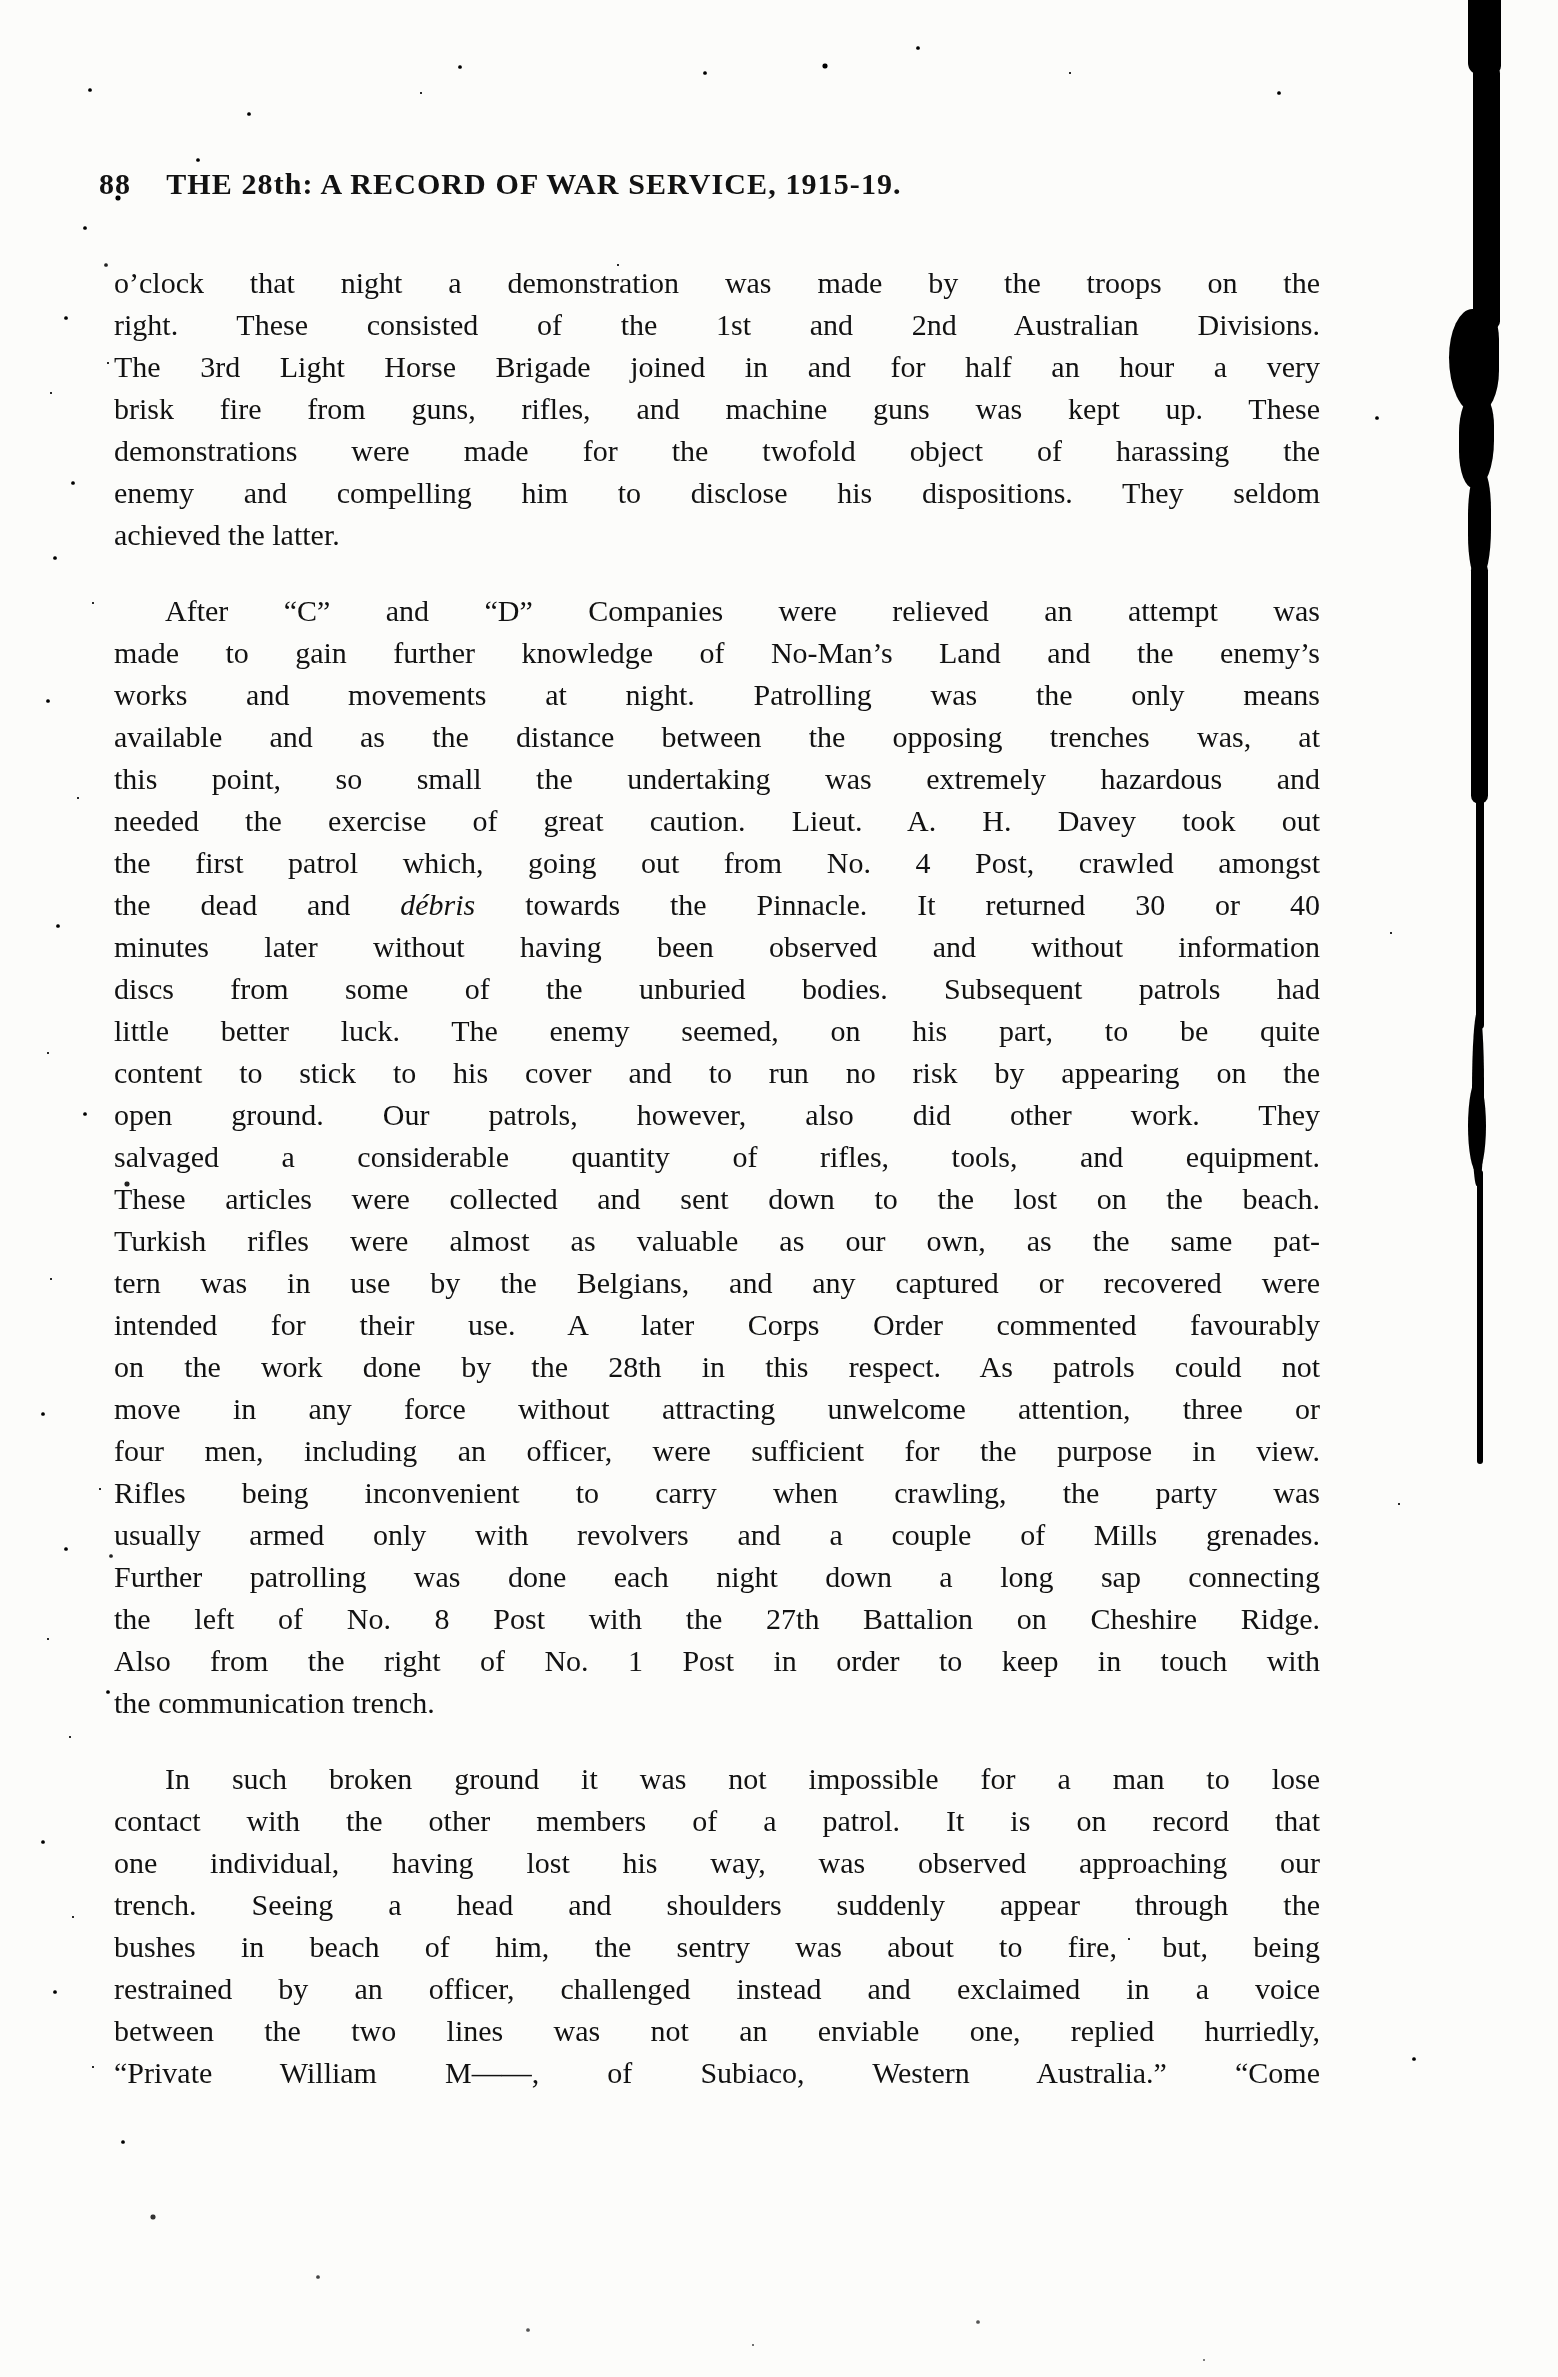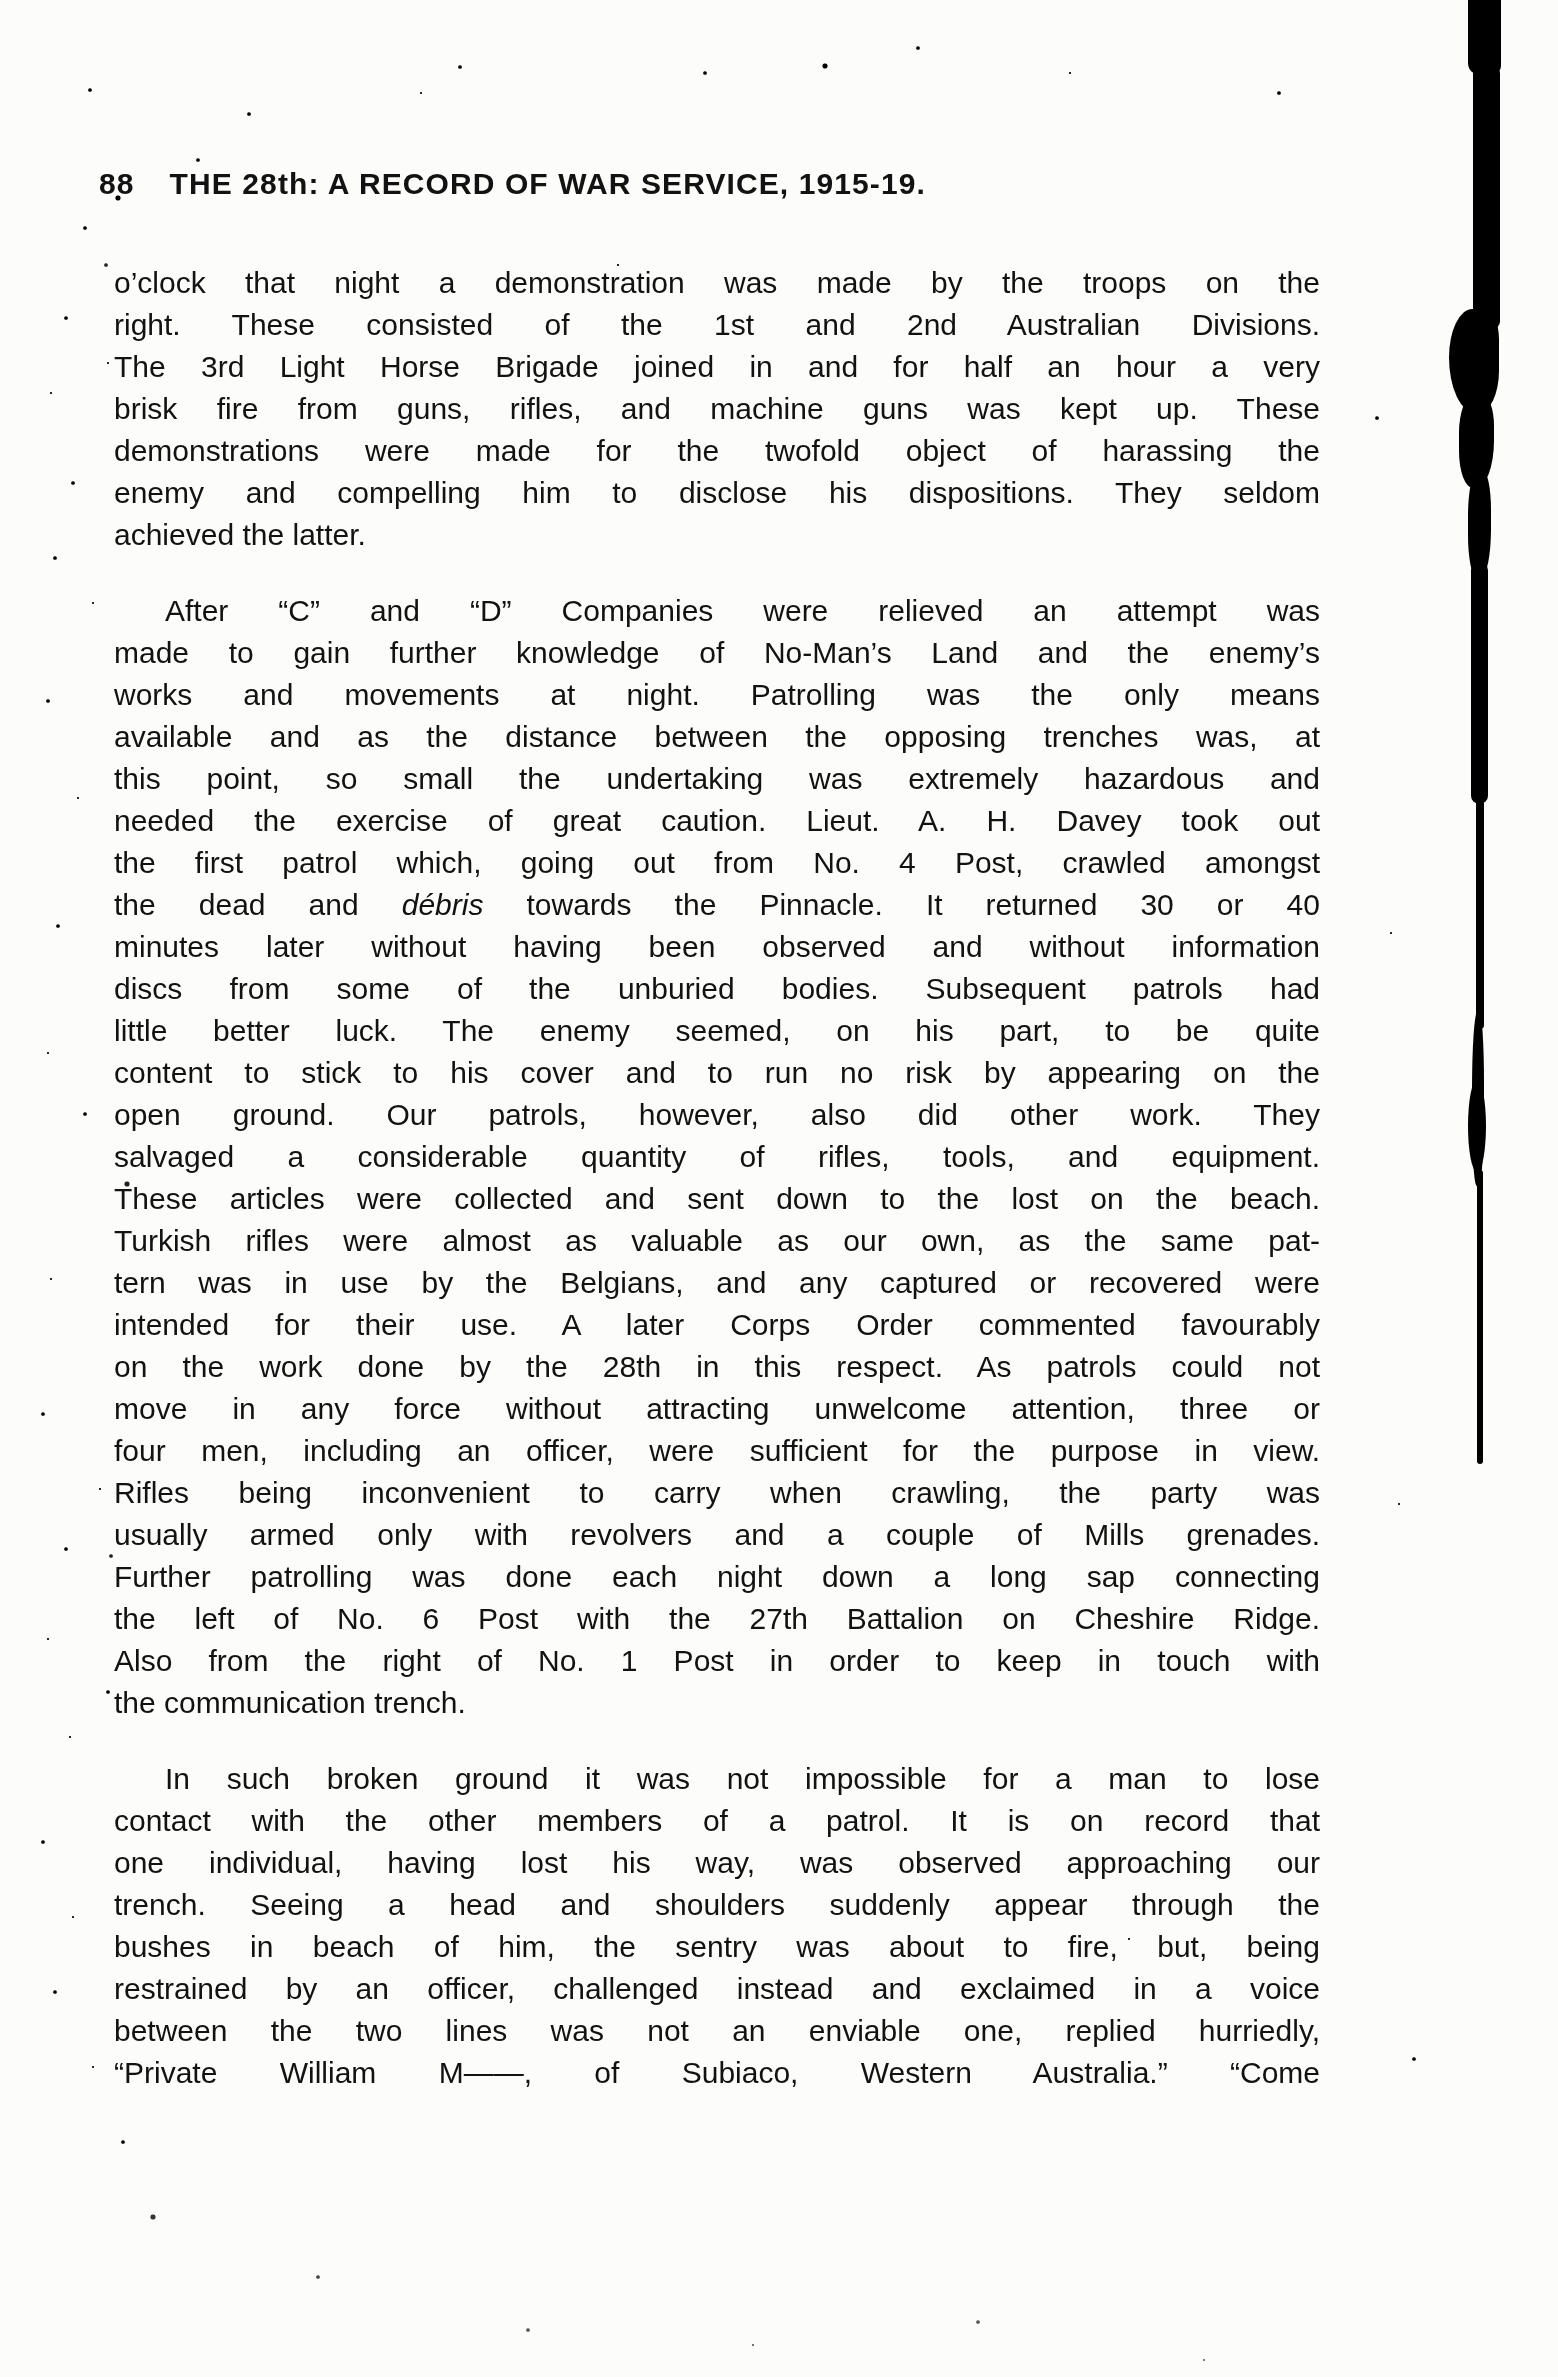--- a/index.html
+++ b/index.html
@@ -1,21 +1,21 @@
 <!DOCTYPE html>
 <html style="font-size:12px"><head>
 <meta charset="utf-8">
 <style>
   html,body { margin:0; padding:0; background:#e8e8e6; }
   .page {
     position:relative;
     width:1558px; height:2377px;
     background:#fcfcfa;
     overflow:hidden;
-    font-family:Liberation Sans, sans-serif;
+    font-family:Liberation Serif, serif;
     color:#121212;
   }
   .header {
     position:absolute; top:167px; left:99px;
     font-size:30px; font-weight:bold; letter-spacing:1.1px;
     white-space:nowrap;
   }
   .pagenum { display:inline-block; }
   .booktitle { display:inline-block; margin-left:35px; }
   .textblock {
@@ -104,21 +104,21 @@
         <div class="line">These articles were collected and sent down to the lost on the beach.</div>
         <div class="line">Turkish rifles were almost as valuable as our own, as the same pat-</div>
         <div class="line">tern was in use by the Belgians, and any captured or recovered were</div>
         <div class="line">intended for their use.  A later Corps Order commented favourably</div>
         <div class="line">on the work done by the 28th in this respect.  As patrols could not</div>
         <div class="line">move in any force without attracting unwelcome attention, three or</div>
         <div class="line">four men, including an officer, were sufficient for the purpose in view.</div>
         <div class="line">Rifles being inconvenient to carry when crawling, the party was</div>
         <div class="line">usually armed only with revolvers and a couple of Mills grenades.</div>
         <div class="line">Further patrolling was done each night down a long sap connecting</div>
-        <div class="line">the left of No. 6 Post with the 27th Battalion on Cheshire Ridge.</div>
+        <div class="line">the left of No. 8 Post with the 27th Battalion on Cheshire Ridge.</div>
         <div class="line">Also from the right of No. 1 Post in order to keep in touch with</div>
         <div class="line">the communication trench.</div>
       </div>
     <div class="para indent">
         <div class="line">In such broken ground it was not impossible for a man to lose</div>
         <div class="line">contact with the other members of a patrol.  It is on record that</div>
         <div class="line">one individual, having lost his way, was observed approaching our</div>
         <div class="line">trench.  Seeing a head and shoulders suddenly appear through the</div>
         <div class="line">bushes in beach of him, the sentry was about to fire, but, being</div>
         <div class="line">restrained by an officer, challenged instead and exclaimed in a voice</div>

